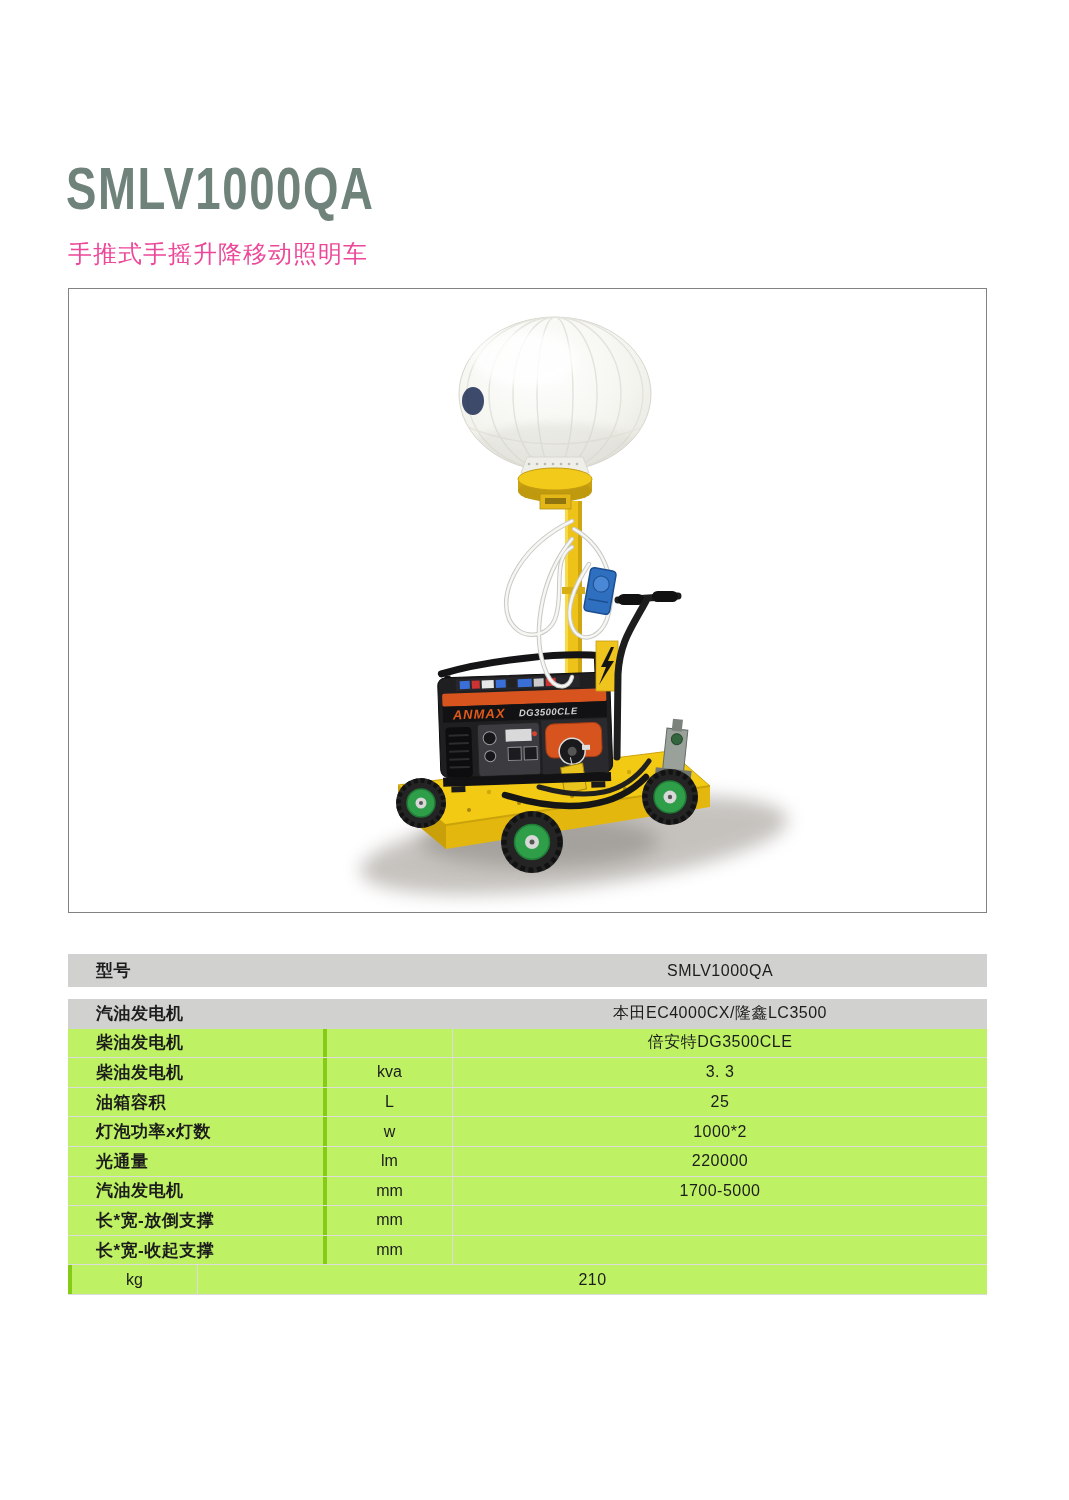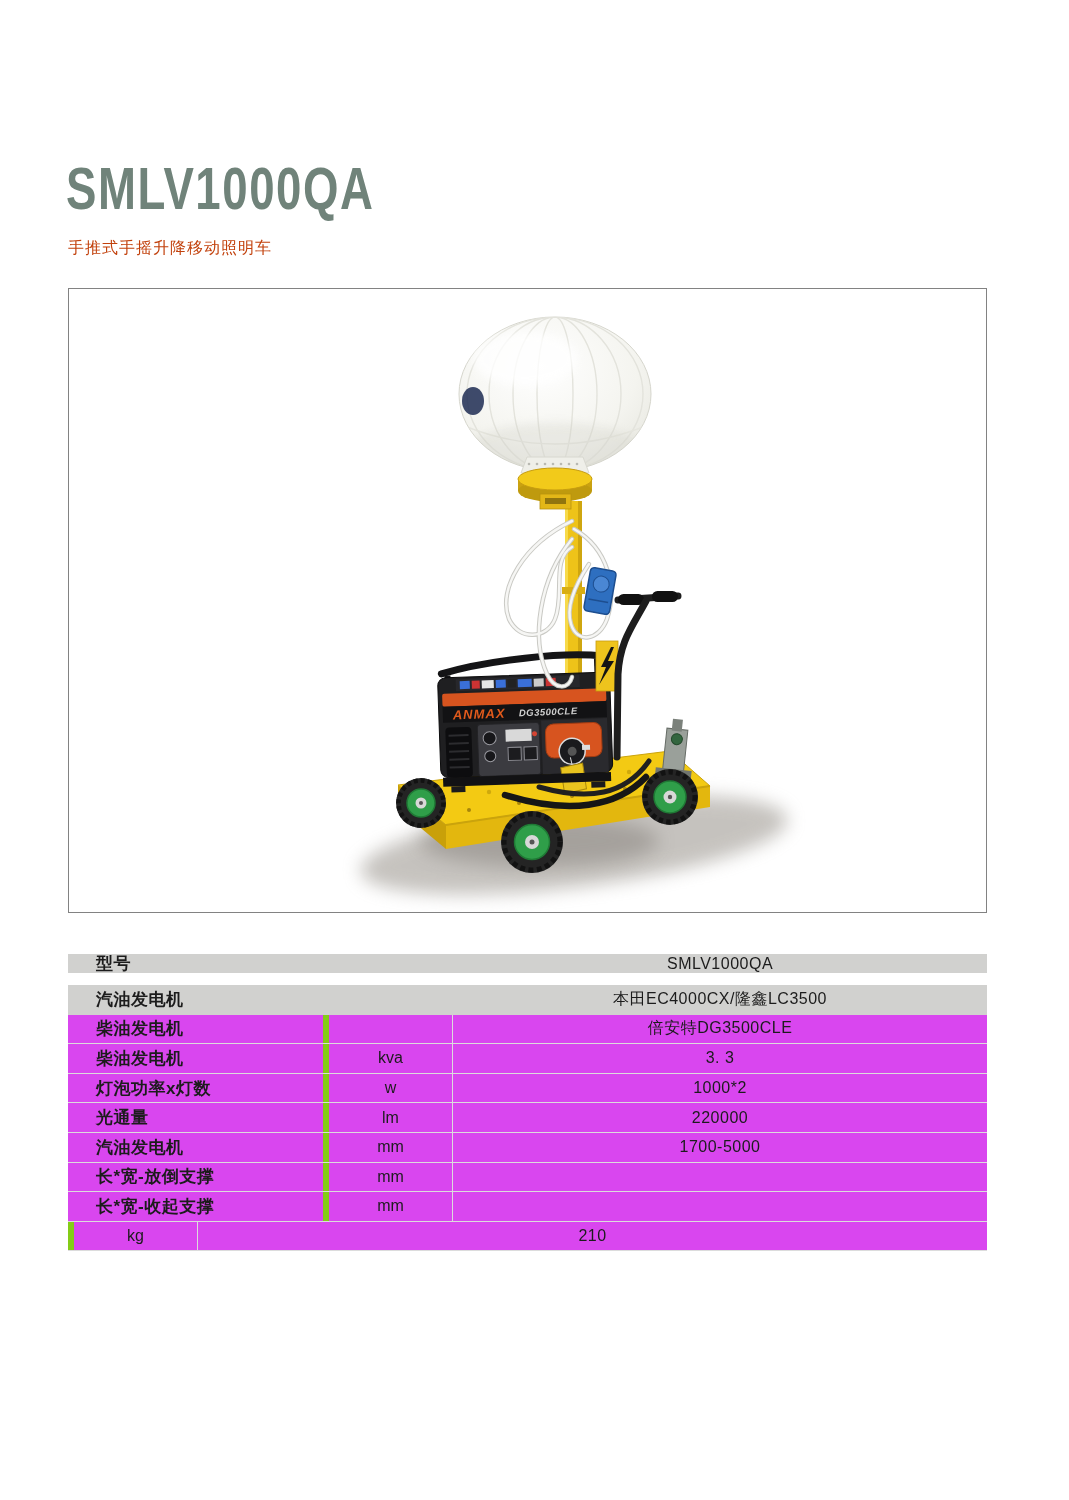--- a/index.html
+++ b/index.html
@@ -10,54 +10,54 @@
     color:#1c1c1c;
   }
   .page-title {
     position:absolute; left:66px; top:154px;
     font-size:60px; font-weight:700; letter-spacing:2px;
     color:#70837a; white-space:nowrap;
     transform:scaleX(0.76); transform-origin:left top;
   }
   .page-subtitle {
     position:absolute; left:68px; top:238px;
-    font-size:16px; font-weight:400; letter-spacing:1px;
-    color:#c2410c; white-space:nowrap;
+    font-size:24px; font-weight:400; letter-spacing:1px;
+    color:#ec4899; white-space:nowrap;
   }
   .photo-panel {
     position:absolute; left:68px; top:288px;
     width:919px; height:625px;
     border:1px solid #828282; background:#ffffff;
     overflow:hidden;
   }
   .photo-panel svg { display:block; }
 
   .spec-table {
     position:absolute; left:68px; top:954px; width:919px;
     font-size:16px;
   }
-  .spec-row { display:flex; align-items:stretch; height:29.6px; background:#d946ef; }
-  .spec-row.header { height:19px; }
+  .spec-row { display:flex; align-items:stretch; height:29.6px; background:#bef264; }
+  .spec-row.header { height:33px; }
   .spec-row.shaded { background:#d1d1cf; }
   .spec-gap { height:12px; background:#ffffff; }
   .c-label {
     width:255px; display:flex; align-items:center;
     padding-left:28px; font-weight:700; font-size:17px;
     letter-spacing:0.5px;
   }
   .c-unit {
     width:130px; display:flex; align-items:center; justify-content:center;
     font-size:16px;
   }
   .c-value {
     flex:1; display:flex; align-items:center; justify-content:center;
     font-size:16px; letter-spacing:0.5px;
   }
   .spec-row.plain { border-bottom:1px solid #dcdcdc; }
-  .spec-row.plain .c-unit { border-left:6px solid #84cc16; border-right:1px solid #dcdcdc; }
+  .spec-row.plain .c-unit { border-left:4px solid #84cc16; border-right:1px solid #dcdcdc; }
 </style>
 </head>
 <body>
 
 <div class="page-title">SMLV1000QA</div>
 <div class="page-subtitle">手推式手摇升降移动照明车</div>
 
 <div class="photo-panel">
   <svg width="917" height="623" viewBox="0 0 917 623" xmlns="http://www.w3.org/2000/svg">
     <defs>
@@ -263,20 +263,25 @@
     <div class="c-label">柴油发电机</div>
     <div class="c-unit"></div>
     <div class="c-value">倍安特DG3500CLE</div>
   </div>
   <div class="spec-row plain">
     <div class="c-label">柴油发电机</div>
     <div class="c-unit">kva</div>
     <div class="c-value">3. 3</div>
   </div>
   <div class="spec-row plain">
+    <div class="c-label">油箱容积</div>
+    <div class="c-unit">L</div>
+    <div class="c-value">25</div>
+  </div>
+  <div class="spec-row plain">
     <div class="c-label">灯泡功率x灯数</div>
     <div class="c-unit">w</div>
     <div class="c-value">1000*2</div>
   </div>
   <div class="spec-row plain">
     <div class="c-label">光通量</div>
     <div class="c-unit">lm</div>
     <div class="c-value">220000</div>
   </div>
   <div class="spec-row plain">

